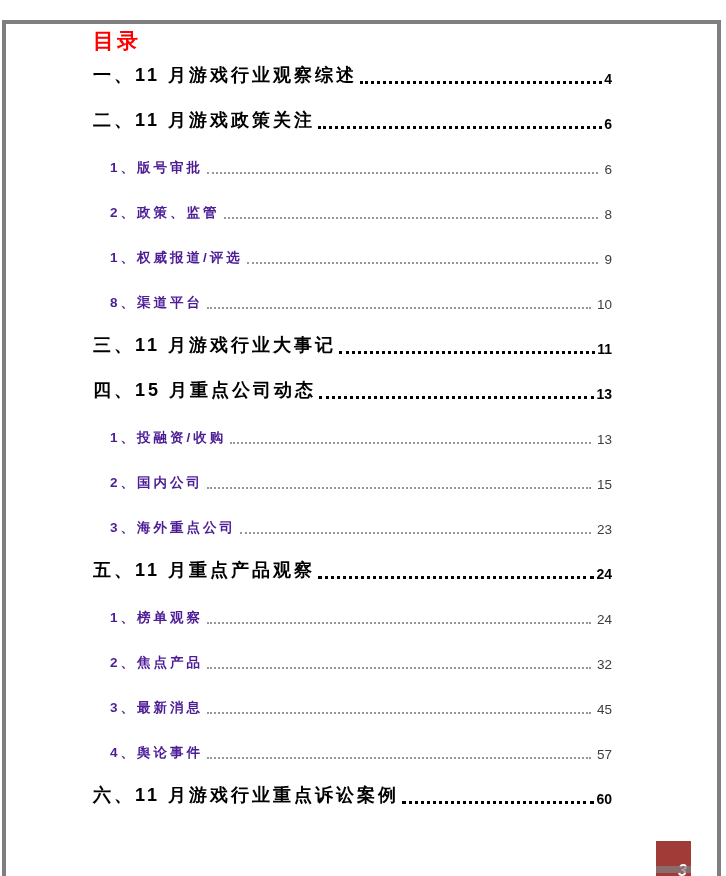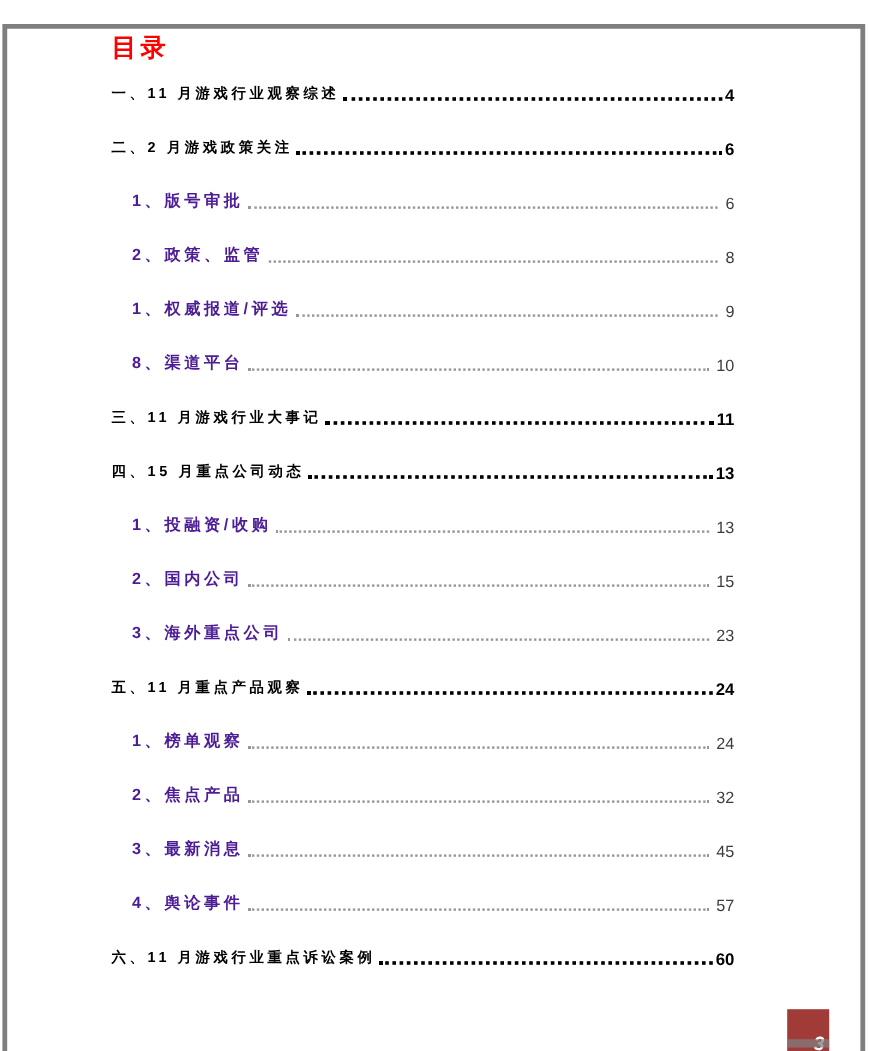--- a/index.html
+++ b/index.html
@@ -36,21 +36,21 @@
   }
   .toc-list { }
   .toc-row {
     display: flex;
     align-items: flex-end;
     height: 19px;
     margin-bottom: 26px;
     cursor: pointer;
   }
   .toc-row.lvl1 .toc-label {
-    font-size: 12px;
+    font-size: 18px;
     font-weight: bold;
     color: #000000;
     letter-spacing: 3px;
     white-space: nowrap;
     margin-top: 44px;
   }
   .toc-row.lvl1 .toc-leader {
     flex: 1;
     border-bottom: 3px dotted #000000;
     margin: 0 2px 3px 3px;
@@ -113,21 +113,21 @@
 <div class="page-frame" style="border-color: rgb(127, 127, 127);">
   <div class="content">
     <h1 class="doc-title" style="color: rgb(255, 0, 0);">目录</h1>
     <div class="toc-list">
         <div class="toc-row lvl1">
     <span class="toc-label">一、11 月游戏行业观察综述</span>
     <span class="toc-leader"></span>
     <span class="toc-page">4</span>
   </div>
         <div class="toc-row lvl1">
-    <span class="toc-label">二、2 月游戏政策关注</span>
+    <span class="toc-label">二、11 月游戏政策关注</span>
     <span class="toc-leader"></span>
     <span class="toc-page">6</span>
   </div>
         <div class="toc-row lvl2">
     <span class="toc-label">1、版号审批</span>
     <span class="toc-leader"></span>
     <span class="toc-page">6</span>
   </div>
         <div class="toc-row lvl2">
     <span class="toc-label">2、政策、监管</span>

